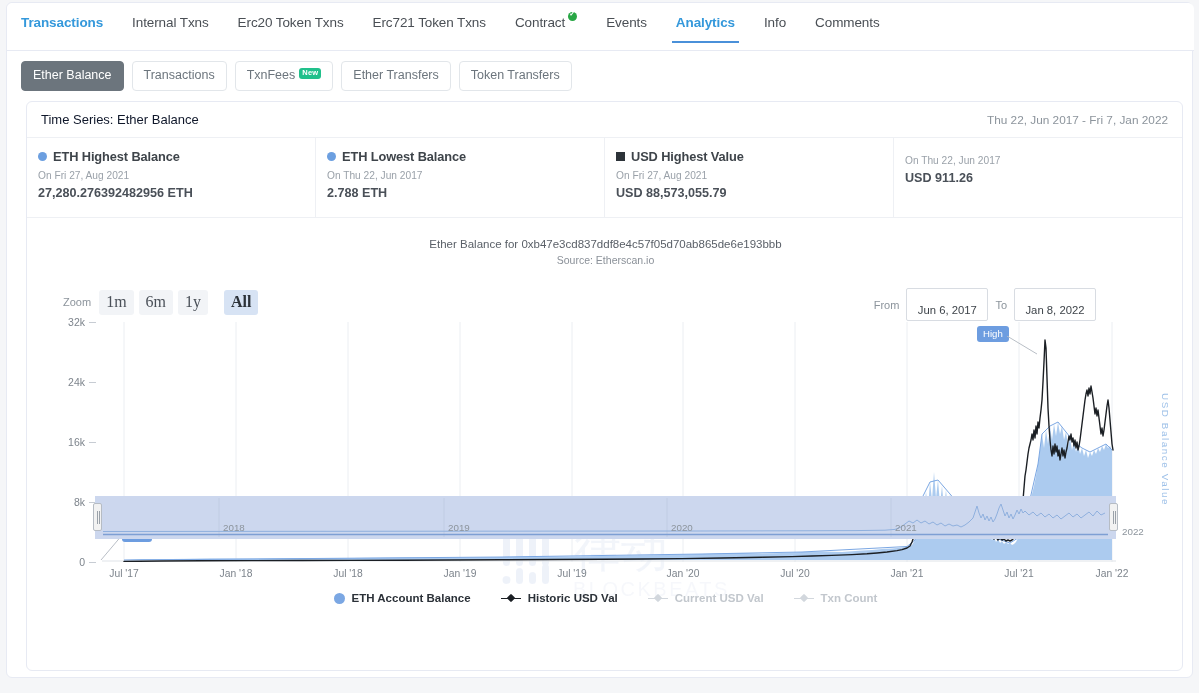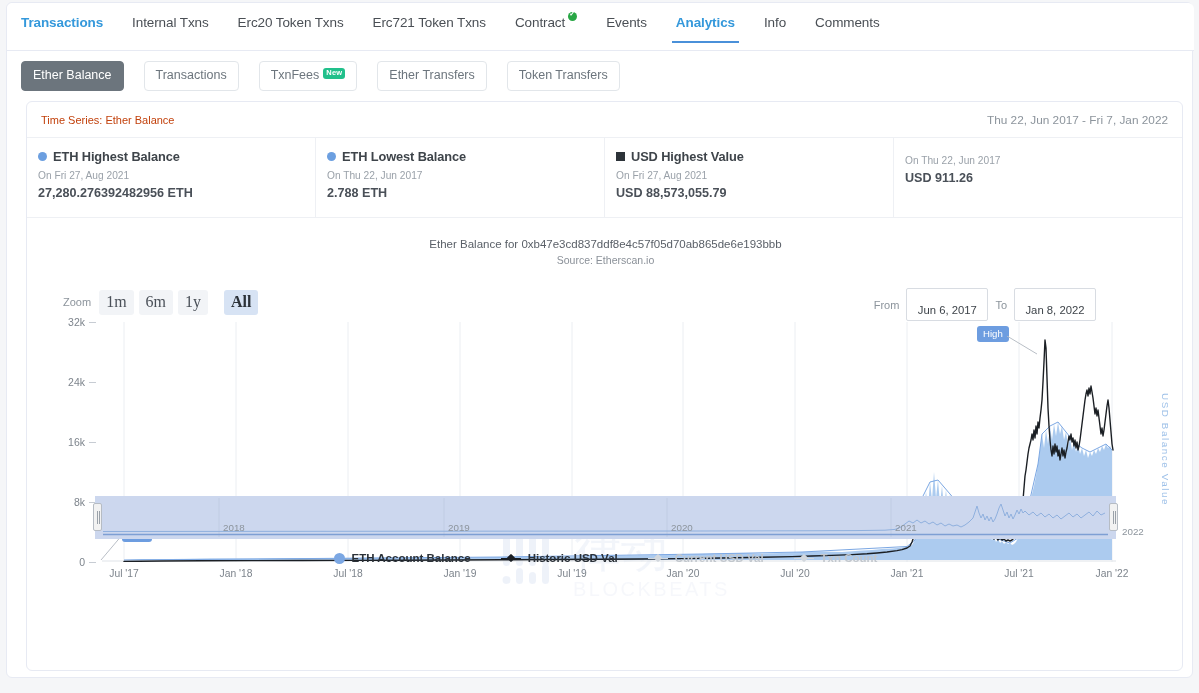--- a/index.html
+++ b/index.html
@@ -40,21 +40,21 @@
     display:inline-block; width:9px; height:9px; border-radius:50%;
     background:#28a745; position:relative; top:-6px; margin-left:3px;
   }
   .verified-badge:after {
     content:"✓"; position:absolute; left:1.2px; top:-3.2px;
     font-size:7px; color:#fff; line-height:9px; font-weight:700;
   }
 
   
   .subnav {
-    position:absolute; left:14px; top:58px; display:flex; gap:20px;border-radius:11px;
+    position:absolute; left:14px; top:58px; display:flex; gap:8px;border-radius:11px;
   }
   .sub-btn {
     font-size:12.5px; color:#6c757d; background:#fff;
     border:1px solid #e2e6ea; border-radius:4px;
     padding:6px 11px 7px 11px; cursor:pointer; white-space:nowrap;
     line-height:1.15;
   }
   .sub-btn.active { background:#6c757d; color:#fff; border-color:#6c757d; }
   .new-badge {
     display:inline-block; background:#21c08b; color:#fff;
@@ -65,21 +65,21 @@
 
   
   .panel {
     position:absolute; left:19px; top:98px; width:1157px; height:570px;
     background:#fff; border:1px solid #e7eaf3; border-radius:6px;
   }
   .panel-head {
     height:36px; display:flex; align-items:center; justify-content:space-between;
     padding:0 14px; border-bottom:1px solid #eef0f4;
   }
-  .panel-title { font-size:11px; color:#c2410c; }
+  .panel-title { font-size:13px; color:#0f172a; }
   .panel-range { font-size:11.8px; color:#8c949c; }
 
   
   .stats { display:flex; height:80px; border-bottom:1px solid #eef0f4; }
   .stat {
     flex:1; padding:11px 0 0 11px; border-right:1px solid #eef0f4;
     position:relative;
   }
   .stat:last-child { border-right:none; }
   .stat-head { display:flex; align-items:center; gap:6px; }
@@ -177,21 +177,21 @@
   }
   .nav-outer-year {
     position:absolute; top:308px; font-size:9.8px; color:#8c949c;
   }
 
   
   .legend {
     position:absolute; left:0; right:0; top:334px;
     display:flex; justify-content:center; align-items:center; gap:30px;
   }
-  .legend-item { display:flex; align-items:center; gap:7px; cursor:pointer; }
+  .legend-item { display:flex; align-items:center; gap:7px; cursor:pointer;margin-top:40px; }
   .legend-text { font-size:11.5px; font-weight:700; color:#2b3138; }
   .legend-item.off .legend-text { color:#c2c7cd; font-weight:700; }
   .lg-circle { width:11px; height:11px; border-radius:50%; background:#7ba7e3; }
   .lg-line { width:20px; height:11px; position:relative; }
   .lg-line i {
     position:absolute; left:0; top:5px; width:20px; height:1.8px; background:#1b1f24; display:block;
   }
   .lg-line b {
     position:absolute; left:7px; top:2.3px; width:6px; height:6px;
     background:#1b1f24; display:block; border-radius:1px;

